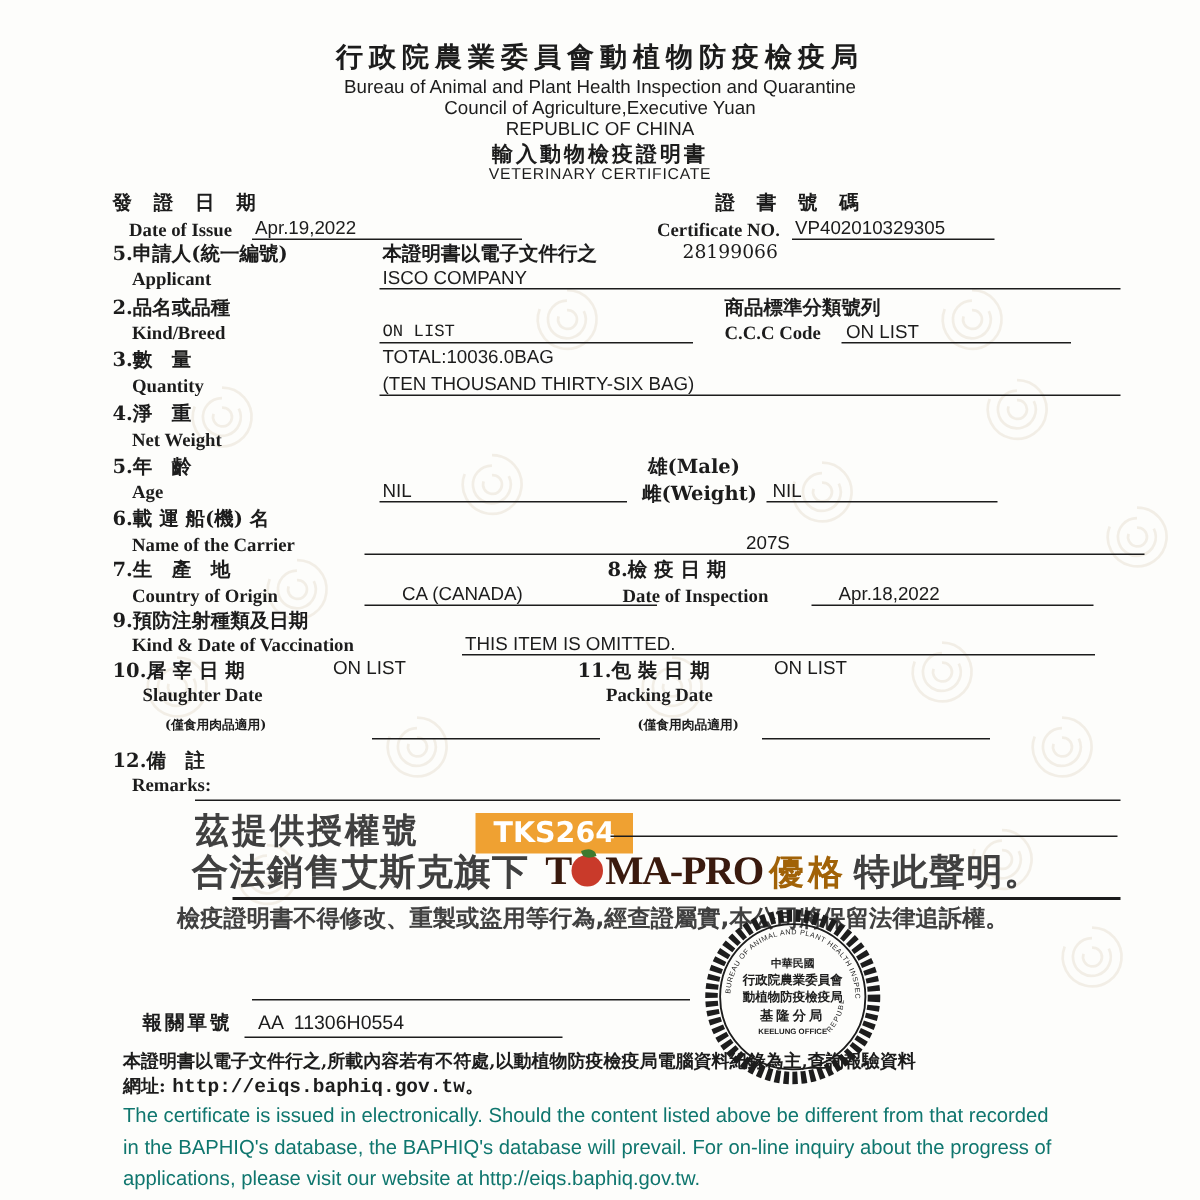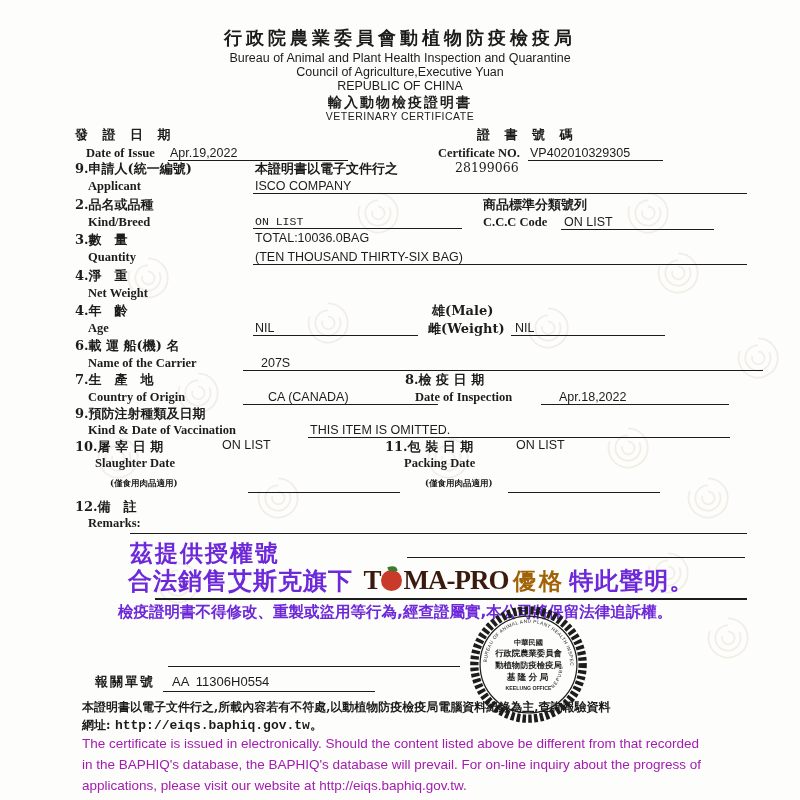--- a/index.html
+++ b/index.html
@@ -8,35 +8,35 @@
   .abs{position:absolute;white-space:nowrap;}
   .ctr{left:0;width:800px;text-align:center;}
   .cnt{font-family:"DejaVu Serif","Liberation Serif",serif;font-weight:600;}
   .cnl{font-family:"DejaVu Serif","Liberation Serif",serif;font-weight:700;font-size:13px;}
   .enl{font-family:"Liberation Serif","DejaVu Serif",serif;font-size:12.5px;font-weight:600;}
   .val{font-family:"Liberation Sans",sans-serif;font-size:12.5px;}
   .mono{font-family:"Liberation Mono","DejaVu Sans Mono",monospace;font-size:11.5px;}
   .ul{display:inline-block;border-bottom:1.5px solid #1c1c1c;}
   .line{position:absolute;border-top:1.5px solid #1c1c1c;height:0;}
   .small-note{font-family:"DejaVu Serif",serif;font-size:8.5px;font-weight:700;}
-  .orange{color:#6d28d9;}
+  .orange{color:#404040;}
   .auth-intro{font-size:23px;font-weight:800;letter-spacing:2px;font-family:"DejaVu Sans",sans-serif;}
   .auth-code{position:absolute;background:#EFA132;color:#fff;font-weight:800;font-size:19px;
              padding:2px 12px 3px 12px;font-family:"DejaVu Sans",sans-serif;}
   .stmt{font-size:24px;font-weight:800;letter-spacing:1px;font-family:"DejaVu Sans",sans-serif;}
   .brand{font-family:"Liberation Serif",serif;font-weight:700;font-size:27px;color:#3A1A0E;letter-spacing:-1px;}
   .brand-cn{font-family:"DejaVu Sans",sans-serif;font-weight:700;font-size:23px;color:#a16207;letter-spacing:3px;}
   .warn{font-size:15.5px;font-weight:800;font-family:"DejaVu Sans",sans-serif;}
   .tomato{display:inline-block;width:21px;height:21px;border-radius:50%;background:#C93A2A;position:relative;
           vertical-align:-2px;margin:0 1px;}
   .tomato::before{content:"";position:absolute;left:7px;top:-4px;width:9px;height:6px;background:#3F7A2F;
           border-radius:0 70% 0 70%;transform:rotate(-15deg);}
   .swirl{position:absolute;opacity:.12;}
   .footer-cn{font-family:"DejaVu Serif",serif;font-weight:700;font-size:12px;}
-  .footer-en{font-size:13.5px;color:#a21caf;}
+  .footer-en{font-size:13.5px;color:#0f766e;}
 </style>
 </head>
 <body>
 
 <div class="page">
   <div id="swirls">
       <svg width="56" height="56" viewBox="0 0 40 40" class="swirl" style="left: 120px; top: 250px;">
         <g fill="none" stroke="#a8895a" stroke-width="1.3">
           <path d="M20 6 a14 14 0 1 1 -13 9"></path>
           <path d="M20 11 a9 9 0 1 0 8 5"></path>
@@ -160,21 +160,21 @@
   <div class="abs cnl" style="left:75px;top:126px;letter-spacing:5px;">發 證 日 期</div>
   <div class="abs enl" style="left:86px;top:146px;">Date of Issue</div>
   <div class="abs" style="left:168px;top:143px;">
     <span class="ul val" style="width:178px;padding-left:2px;">Apr.19,2022</span></div>
 
   <div class="abs cnl" style="left:477px;top:126px;letter-spacing:5px;">證 書 號 碼</div>
   <div class="abs enl" style="left:438px;top:146px;">Certificate NO.</div>
   <div class="abs" style="left:528px;top:143px;">
     <span class="ul val" style="width:133px;padding-left:2px;">VP402010329305</span></div>
 
-  <div class="abs cnl" style="left:75px;top:160px;">9.申請人(統一編號)</div>
+  <div class="abs cnl" style="left:75px;top:160px;">5.申請人(統一編號)</div>
   <div class="abs cnl" style="left:255px;top:160px;font-weight:600;">本證明書以電子文件行之</div>
   <div class="abs" style="left:455px;top:160px;font-family:'DejaVu Serif',serif;font-size:12.5px;">28199066</div>
   <div class="abs enl" style="left:88px;top:179px;">Applicant</div>
   <div class="abs" style="left:253px;top:176px;">
     <span class="ul val" style="width:492px;padding-left:2px;">ISCO COMPANY</span></div>
 
   <div class="abs cnl" style="left:75px;top:196px;">2.品名或品種</div>
   <div class="abs enl" style="left:88px;top:215px;">Kind/Breed</div>
   <div class="abs" style="left:253px;top:211px;">
     <span class="ul mono" style="width:207px;padding-left:2px;">ON LIST</span></div>
@@ -185,33 +185,33 @@
 
   <div class="abs cnl" style="left:75px;top:231px;">3.數　量</div>
   <div class="abs val" style="left:255px;top:231px;">TOTAL:10036.0BAG</div>
   <div class="abs enl" style="left:88px;top:250px;">Quantity</div>
   <div class="abs" style="left:253px;top:247px;">
     <span class="ul val" style="width:492px;padding-left:2px;">(TEN THOUSAND THIRTY-SIX BAG)</span></div>
 
   <div class="abs cnl" style="left:75px;top:267px;">4.淨　重</div>
   <div class="abs enl" style="left:88px;top:286px;">Net Weight</div>
 
-  <div class="abs cnl" style="left:75px;top:302px;">4.年　齡</div>
+  <div class="abs cnl" style="left:75px;top:302px;">5.年　齡</div>
   <div class="abs cnl" style="left:432px;top:302px;font-weight:600;">雄(Male)</div>
   <div class="abs enl" style="left:88px;top:321px;">Age</div>
   <div class="abs" style="left:253px;top:318px;">
     <span class="ul val" style="width:163px;padding-left:2px;">NIL</span></div>
   <div class="abs cnl" style="left:428px;top:320px;font-weight:600;">雌(Weight)</div>
   <div class="abs" style="left:511px;top:318px;">
     <span class="ul val" style="width:150px;padding-left:4px;">NIL</span></div>
 
   <div class="abs cnl" style="left:75px;top:337px;">6.載 運 船(機) 名</div>
   <div class="abs enl" style="left:88px;top:356px;text-align:right;">Name of the Carrier</div>
   <div class="abs" style="left:243px;top:353px;">
-    <span class="ul val" style="width:502px;padding-left:18px;">207S</span></div>
+    <span class="ul val" style="width:502px;padding-left:18px;text-align:center;">207S</span></div>
 
   <div class="abs cnl" style="left:75px;top:371px;">7.生　產　地</div>
   <div class="abs cnl" style="left:405px;top:371px;">8.檢 疫 日 期</div>
   <div class="abs enl" style="left:88px;top:390px;">Country of Origin</div>
   <div class="abs" style="left:243px;top:387px;">
     <span class="ul val" style="width:170px;padding-left:25px;">CA (CANADA)</span></div>
   <div class="abs enl" style="left:415px;top:390px;">Date of Inspection</div>
   <div class="abs" style="left:541px;top:387px;">
     <span class="ul val" style="width:170px;padding-left:18px;">Apr.18,2022</span></div>
 
@@ -229,20 +229,21 @@
   <div class="abs small-note" style="left:110px;top:478px;">(僅食用肉品適用)</div>
   <div class="abs small-note" style="left:425px;top:478px;">(僅食用肉品適用)</div>
   <div class="line" style="left:248px;top:492px;width:152px;"></div>
   <div class="line" style="left:508px;top:492px;width:152px;"></div>
 
   <div class="abs cnl" style="left:75px;top:498px;">12.備　註</div>
   <div class="abs enl" style="left:88px;top:516px;">Remarks:</div>
   <div class="line" style="left:130px;top:533px;width:617px;"></div>
 
   <div class="abs auth-intro orange" style="left:130px;top:538px;">茲提供授權號</div>
+  <div class="auth-code" style="left:317px;top:542px;">TKS264</div>
   <div class="line" style="left:407px;top:557px;width:338px;"></div>
 
   <div class="abs" style="left:128px;top:565px;">
     <span class="stmt orange">合法銷售艾斯克旗下</span>
     <span class="brand" style="margin-left:6px;"><span>T</span><span class="tomato"></span><span>MA-PRO</span></span>
     <span class="brand-cn">優格</span>
     <span class="stmt orange">特此聲明。</span>
   </div>
 
   <div class="line" style="left:155px;top:598px;width:592px;border-top-width:2px;"></div>

